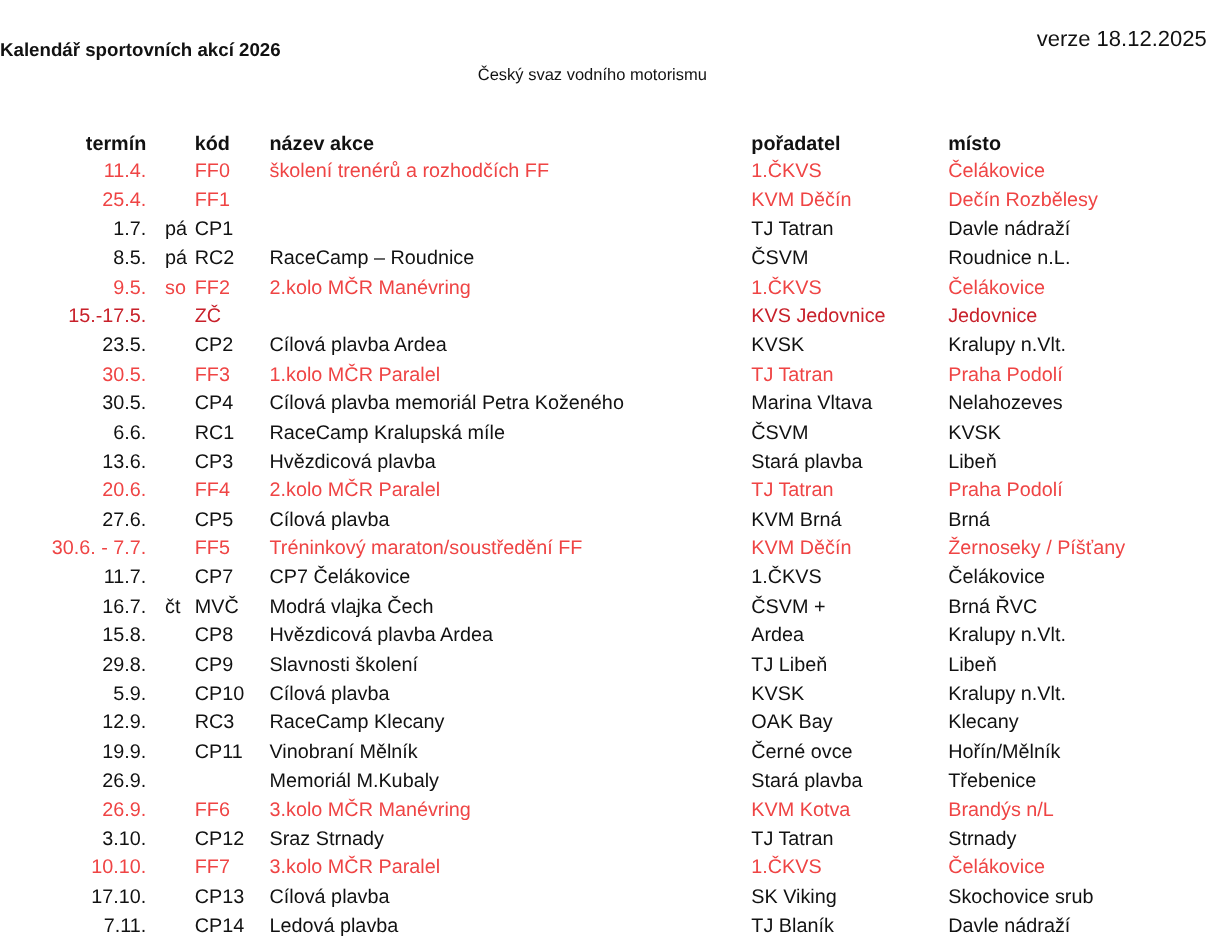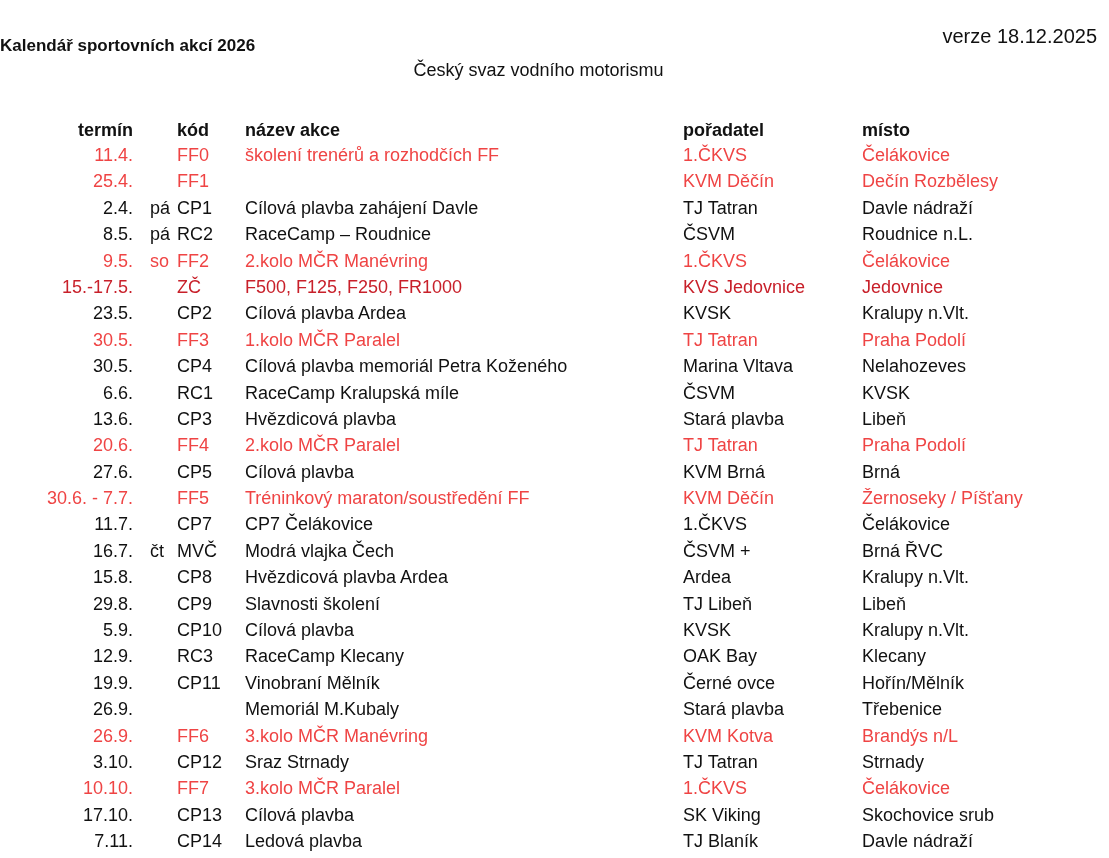--- a/index.html
+++ b/index.html
@@ -10,21 +10,21 @@
     .version {
       position: absolute; top: 25px; right: 12px;
       font-size: 20px;
     }
     .title {
       position: absolute; top: 36px; left: 0; width: 1077px; text-align: left;
       font-size: 17px; font-weight: bold;
     }
     .subtitle {
       position: absolute; top: 60px; left: 0; width: 1077px; text-align: center;
-      font-size: 18px;
+      font-size: 15px;
     }
     .table {
       position: absolute; top: 117px; left: 0; width: 1109px; margin-left: 40px;
     }
     .row {
       position: relative; height: 26.4px; font-size: 18px; line-height: 26px;
       white-space: nowrap;
     }
     .row.header { font-weight: bold; height: 25px; }
     .c-date { position: absolute; right: 1016px; text-align: right; }
@@ -64,24 +64,23 @@
         <span class="c-place">Čelákovice</span>
       </div>
       <div class="row green">
         <span class="c-date">25.4.</span>
         <span class="c-day"></span>
         <span class="c-code">FF1</span>
         <span class="c-org">KVM Děčín</span>
         <span class="c-place">Dečín Rozbělesy</span>
       </div>
       <div class="row black">
-        <span class="c-date">2.4.</span>
+        <span class="c-date">1.7.</span>
         <span class="c-day">pá</span>
         <span class="c-code">CP1</span>
-        <span class="c-name">Cílová plavba zahájení Davle</span>
         <span class="c-org">TJ Tatran</span>
         <span class="c-place">Davle nádraží</span>
       </div>
       <div class="row black">
         <span class="c-date">8.5.</span>
         <span class="c-day">pá</span>
         <span class="c-code">RC2</span>
         <span class="c-name">RaceCamp – Roudnice</span>
         <span class="c-org">ČSVM</span>
         <span class="c-place">Roudnice n.L.</span>
@@ -91,21 +90,20 @@
         <span class="c-day">so</span>
         <span class="c-code">FF2</span>
         <span class="c-name">2.kolo MČR Manévring</span>
         <span class="c-org">1.ČKVS</span>
         <span class="c-place">Čelákovice</span>
       </div>
       <div class="row red">
         <span class="c-date">15.-17.5.</span>
         <span class="c-day"></span>
         <span class="c-code">ZČ</span>
-        <span class="c-name">F500, F125, F250, FR1000</span>
         <span class="c-org">KVS Jedovnice</span>
         <span class="c-place">Jedovnice</span>
       </div>
       <div class="row black">
         <span class="c-date">23.5.</span>
         <span class="c-day"></span>
         <span class="c-code">CP2</span>
         <span class="c-name">Cílová plavba Ardea</span>
         <span class="c-org">KVSK</span>
         <span class="c-place">Kralupy n.Vlt.</span>

